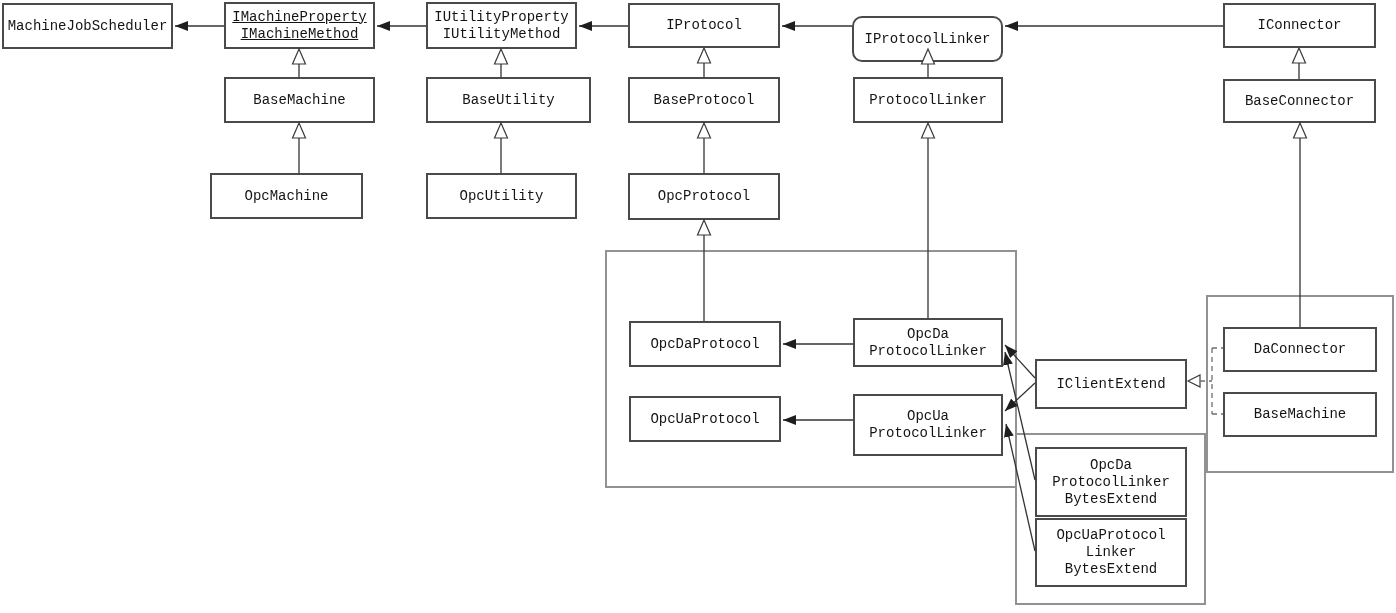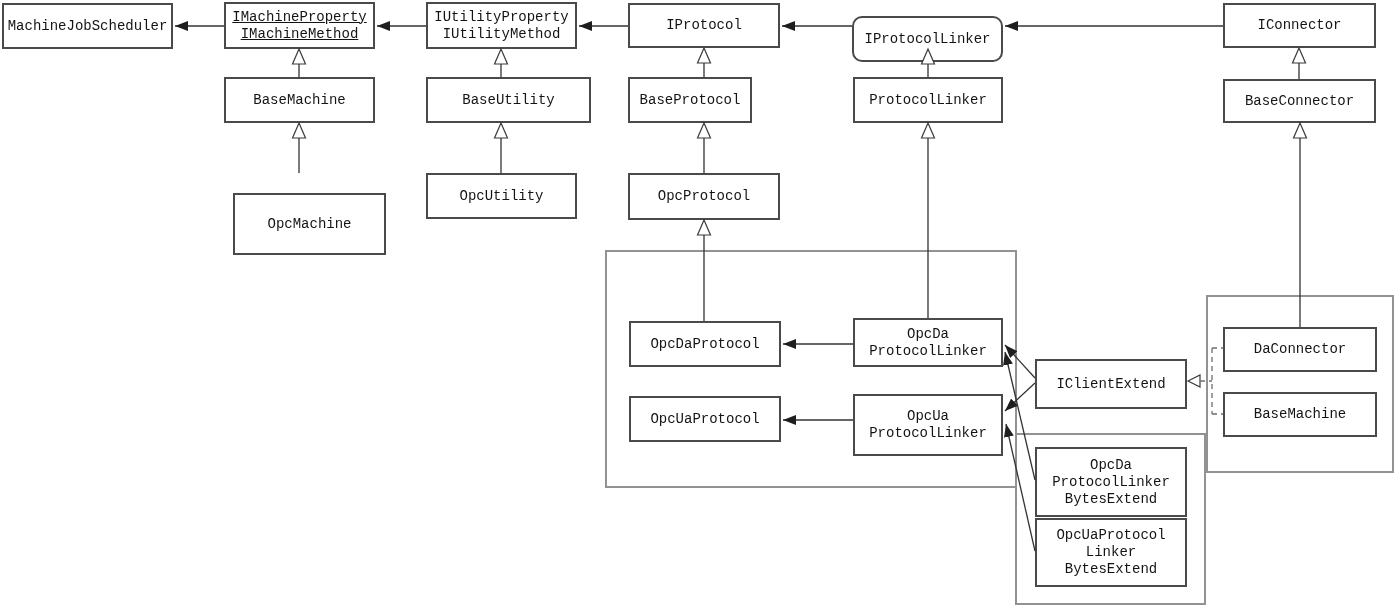--- a/index.html
+++ b/index.html
@@ -74,25 +74,25 @@
   <div class="node" style="left:224px; top:2px; width:151px; height:47px;text-decoration:underline;">IMachineProperty
 IMachineMethod</div>
   <div class="node" style="left:426px; top:2px; width:151px; height:47px;">IUtilityProperty
 IUtilityMethod</div>
   <div class="node" style="left:628px; top:3px; width:152px; height:45px;">IProtocol</div>
   <div class="node" style="left:852px; top:16px; width:151px; height:46px;border-radius:10px;">IProtocolLinker</div>
   <div class="node" style="left:1223px; top:3px; width:153px; height:45px;">IConnector</div>
 
   <div class="node" style="left:224px; top:77px; width:151px; height:46px;">BaseMachine</div>
   <div class="node" style="left:426px; top:77px; width:165px; height:46px;">BaseUtility</div>
-  <div class="node" style="left:628px; top:77px; width:124px; height:46px;">BaseProtocol</div>
+  <div class="node" style="left:628px; top:77px; width:152px; height:46px;">BaseProtocol</div>
   <div class="node" style="left:853px; top:77px; width:150px; height:46px;">ProtocolLinker</div>
   <div class="node" style="left:1223px; top:79px; width:153px; height:44px;">BaseConnector</div>
 
-  <div class="node" style="left:233px; top:173px; width:153px; height:62px;margin-top:20px;">OpcMachine</div>
+  <div class="node" style="left:210px; top:173px; width:153px; height:46px;">OpcMachine</div>
   <div class="node" style="left:426px; top:173px; width:151px; height:46px;">OpcUtility</div>
   <div class="node" style="left:628px; top:173px; width:152px; height:47px;">OpcProtocol</div>
 
   <div class="node" style="left:629px; top:321px; width:152px; height:46px;">OpcDaProtocol</div>
   <div class="node" style="left:629px; top:396px; width:152px; height:46px;">OpcUaProtocol</div>
   <div class="node" style="left:853px; top:318px; width:150px; height:49px;">OpcDa
 ProtocolLinker</div>
   <div class="node" style="left:853px; top:394px; width:150px; height:62px;">OpcUa
 ProtocolLinker</div>
 

